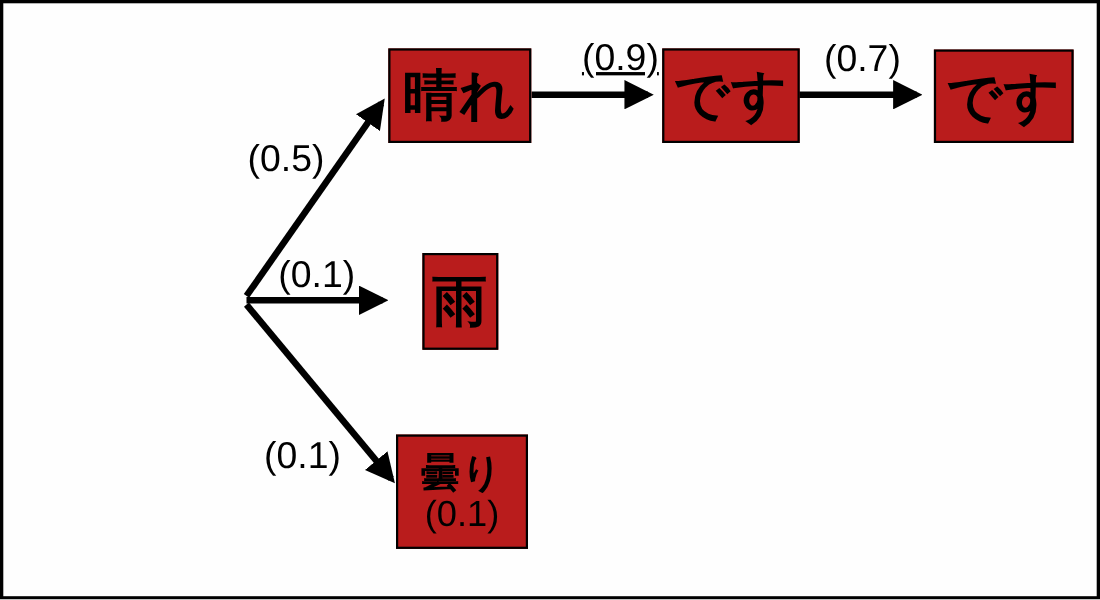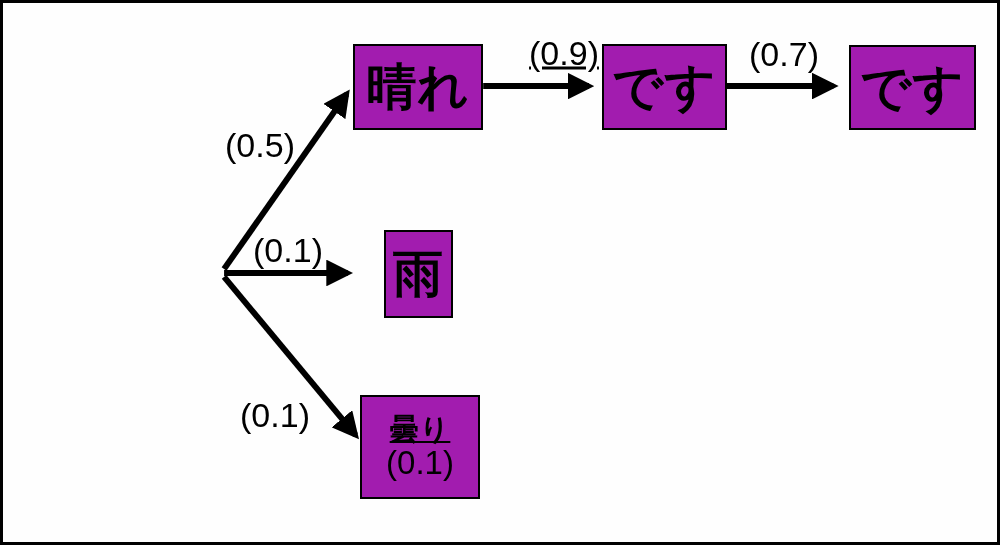--- a/index.html
+++ b/index.html
@@ -16,21 +16,21 @@
     border: 3px solid #000000;
     overflow: hidden;
   }
   .arrow-layer {
     position: absolute;
     left: 0; top: 0;
     width: 100%; height: 100%;
   }
   .node {
     position: absolute;
-    background: #a21caf;
+    background: #b91c1c;
     border: 2px solid #000000;
     display: flex;
     flex-direction: column;
     align-items: center;
     justify-content: center;
     text-align: center;
   }
   .node-label {
     font-weight: bold;
     font-size: 50px;
@@ -38,21 +38,21 @@
     letter-spacing: 1px;
     white-space: nowrap;
   }
   .node-sublabel {
     font-weight: normal;
     font-size: 33px;
     line-height: 1.0;
     margin-top: 2px;
     white-space: nowrap;
   }
-  .node-cloudy .node-label { font-size: 29px; text-decoration: underline; }
+  .node-cloudy .node-label { font-size: 36px; }
   .edge-label {
     position: absolute;
     transform: translate(-50%, -50%);
     font-size: 34px;
     font-weight: normal;
     white-space: nowrap;
   }
   
   .node-start  { left: 30px;  top: 228px; width: 187px; height: 86px; }
   .node-sunny  { left: 350px; top: 41px;  width: 130px; height: 86px; }

